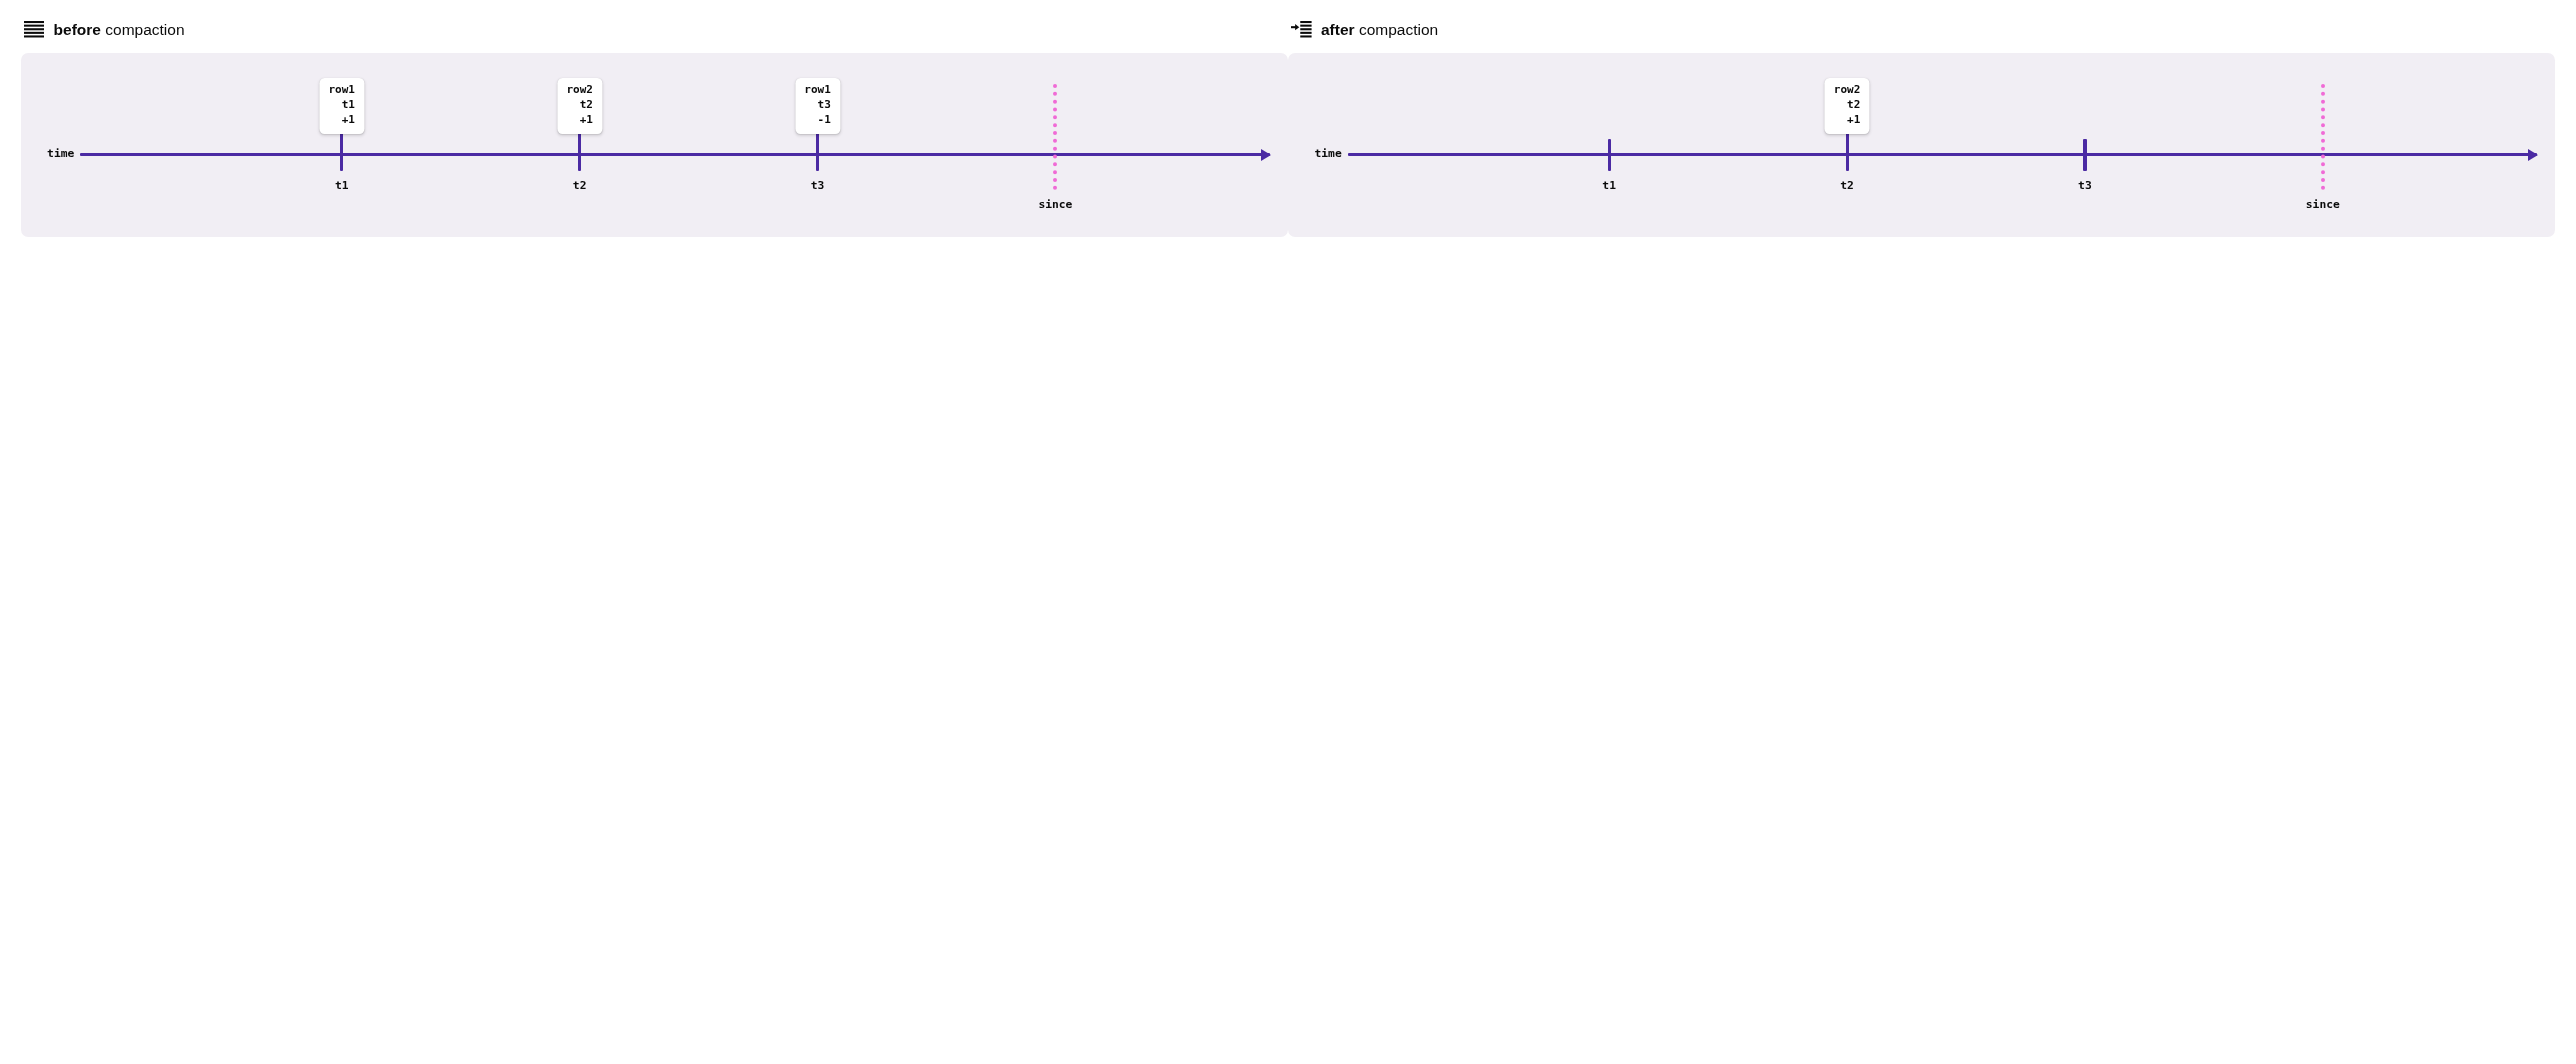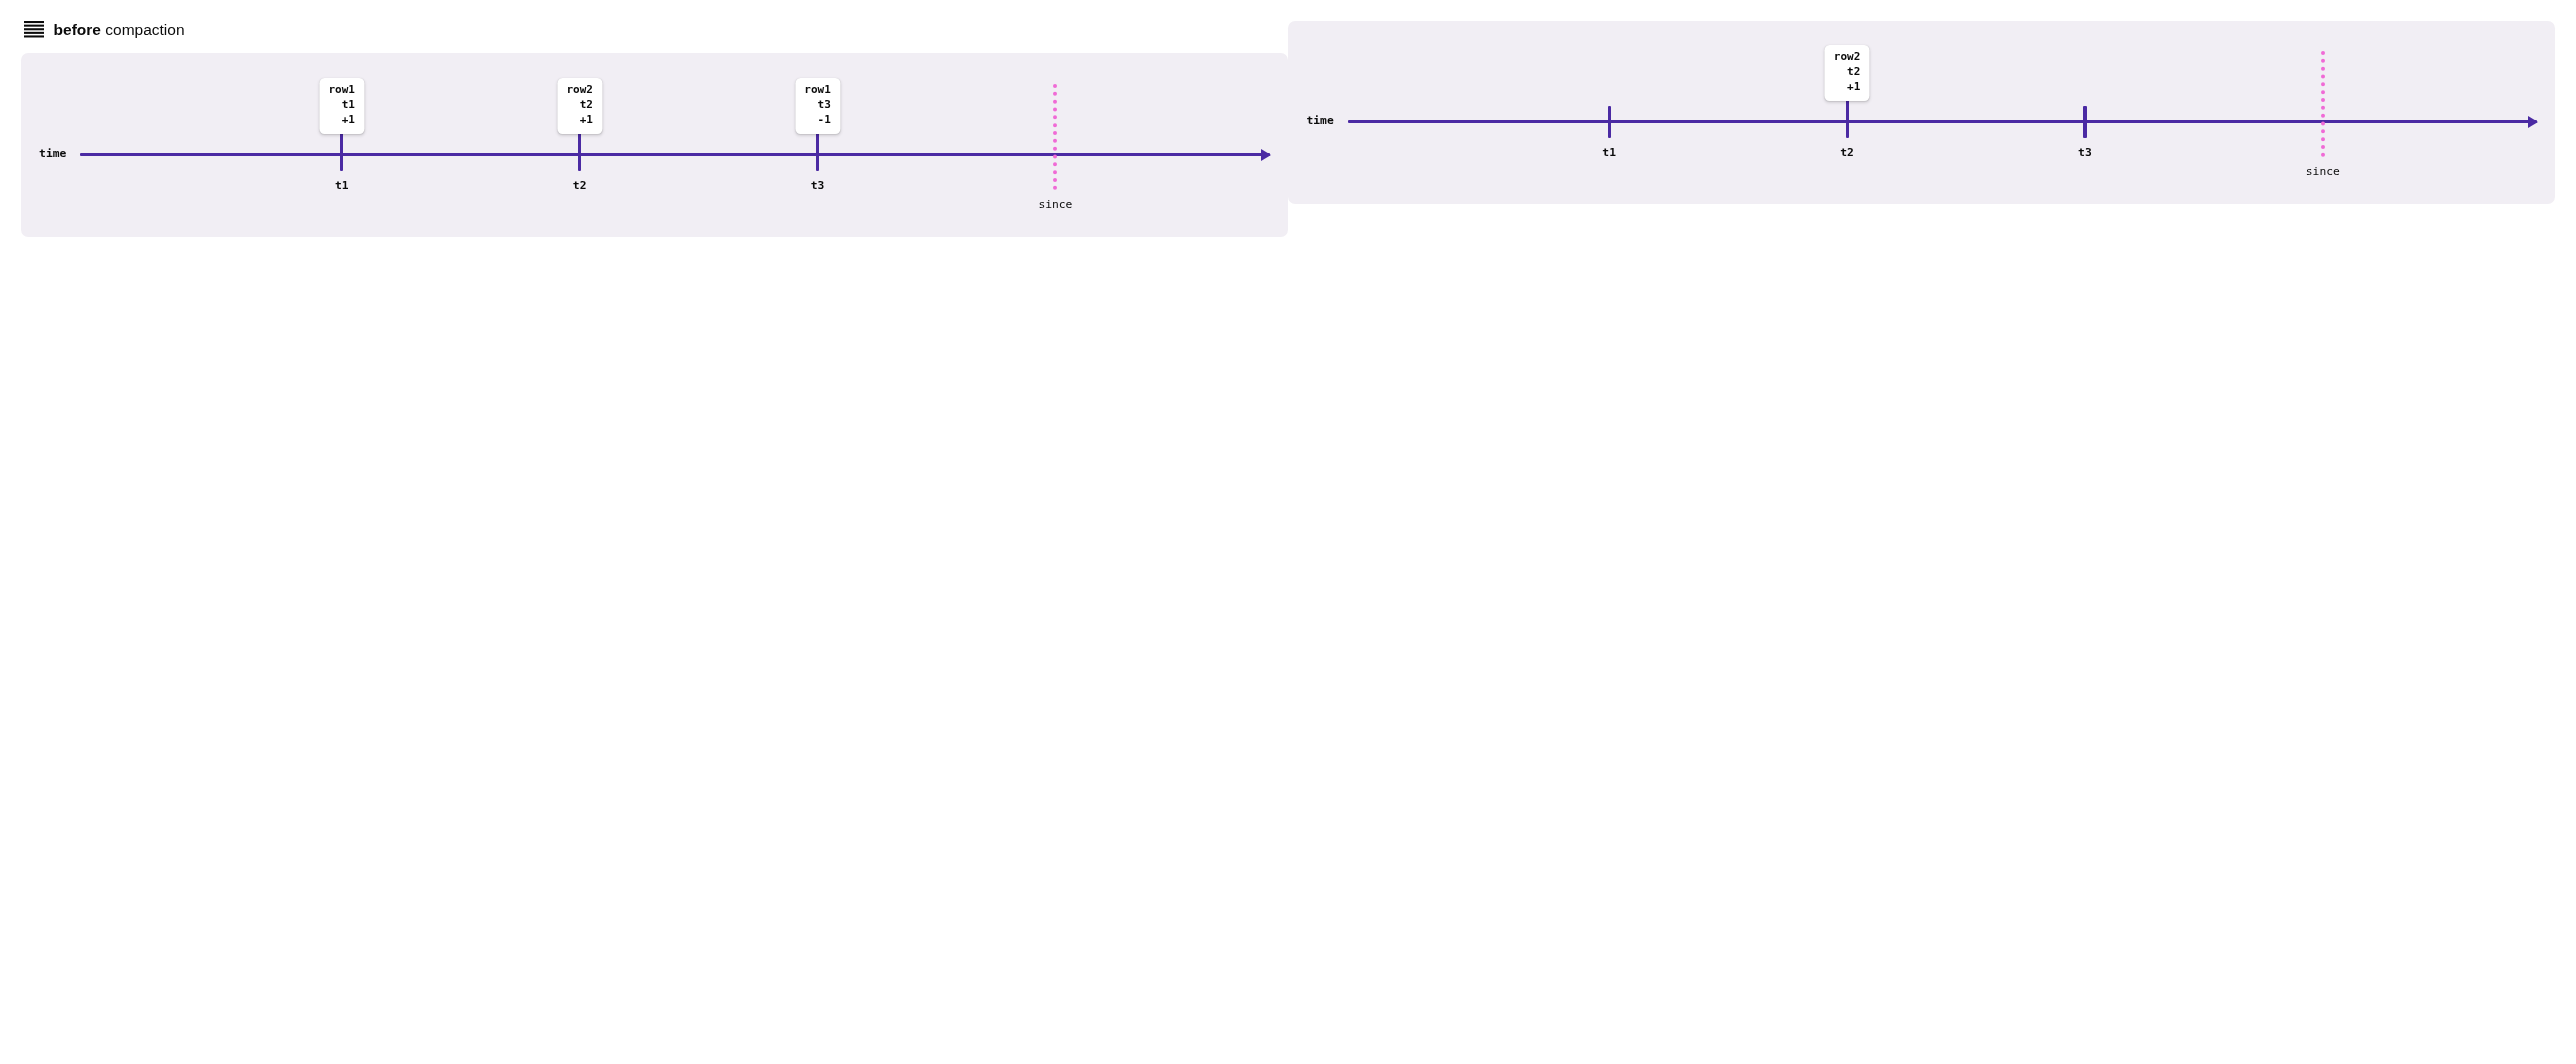--- a/index.html
+++ b/index.html
@@ -30,21 +30,21 @@
     border-radius: 7.2px;
     padding: 20.6px 18.5px 29px 18.5px;
     position: relative;
   }
   .timeline {
     position: relative;
     height: 134px;
   }
   .time-label {
     position: absolute;
-    left: 0;
+    left: 8px;
     top: 73px;
     font-family: ui-monospace, SFMono-Regular, Menlo, Consolas, monospace;
     font-weight: 700;
     font-size: 11.3px;
   }
   .axis {
     position: absolute;
     left: 41px;
     right: 0;
     top: 79px;
@@ -98,21 +98,21 @@
     top: 10.3px;
     width: 0;
     height: 106px;
     border-left: 4.1px dotted #f06bd6;
   }
   .since-label {
     position: absolute;
     top: 124px;
     transform: translateX(-50%);
     font-family: ui-monospace, SFMono-Regular, Menlo, Consolas, monospace;
-    font-weight: 400;
+    font-weight: 700;
     font-size: 11.3px;
   }
 </style>
 </head>
 <body>
 
 <div class="row">
 
   <div class="panel-wrap">
     <div class="panel-header">
@@ -160,20 +160,37 @@
           <div>-1</div>
         </div>
 
         <div class="since-line" style="left:calc(41px + (100% - 41px) * 0.82 - 2.1px)"></div>
         <div class="since-label" style="left:calc(41px + (100% - 41px) * 0.82)">since</div>
       </div>
     </div>
   </div>
 
   <div class="panel-wrap">
+    <div class="panel-header">
+      <span class="icon-box">
+        <svg viewBox="0 0 40 32" width="20.6" height="16.5">
+          <rect x="18" y="0" width="22" height="4" fill="#0b0b0b"></rect>
+          <rect x="18" y="7" width="22" height="4" fill="#0b0b0b"></rect>
+          <rect x="18" y="14" width="22" height="4" fill="#0b0b0b"></rect>
+          <rect x="18" y="21" width="22" height="4" fill="#0b0b0b"></rect>
+          <rect x="18" y="28" width="22" height="4" fill="#0b0b0b"></rect>
+          <line x1="0" y1="12" x2="12" y2="12" stroke="#0b0b0b" stroke-width="4"></line>
+          <polygon points="8,6 16,12 8,18" fill="#0b0b0b"></polygon>
+        </svg>
+      </span>
+      <span>
+        <span class="bold">after</span>
+        <span class="light">compaction</span>
+      </span>
+    </div>
     <div class="panel">
       <div class="timeline">
         <div class="time-label">time</div>
         <div class="axis"></div>
         <div class="arrowhead"></div>
 
         <div class="tick" style="left:calc(41px + (100% - 41px) * 0.22 - 1.5px)"></div>
         <div class="tick-label" style="left:calc(41px + (100% - 41px) * 0.22)">t1</div>
 
         <div class="tick with-card" style="left:calc(41px + (100% - 41px) * 0.42 - 1.5px)"></div>

